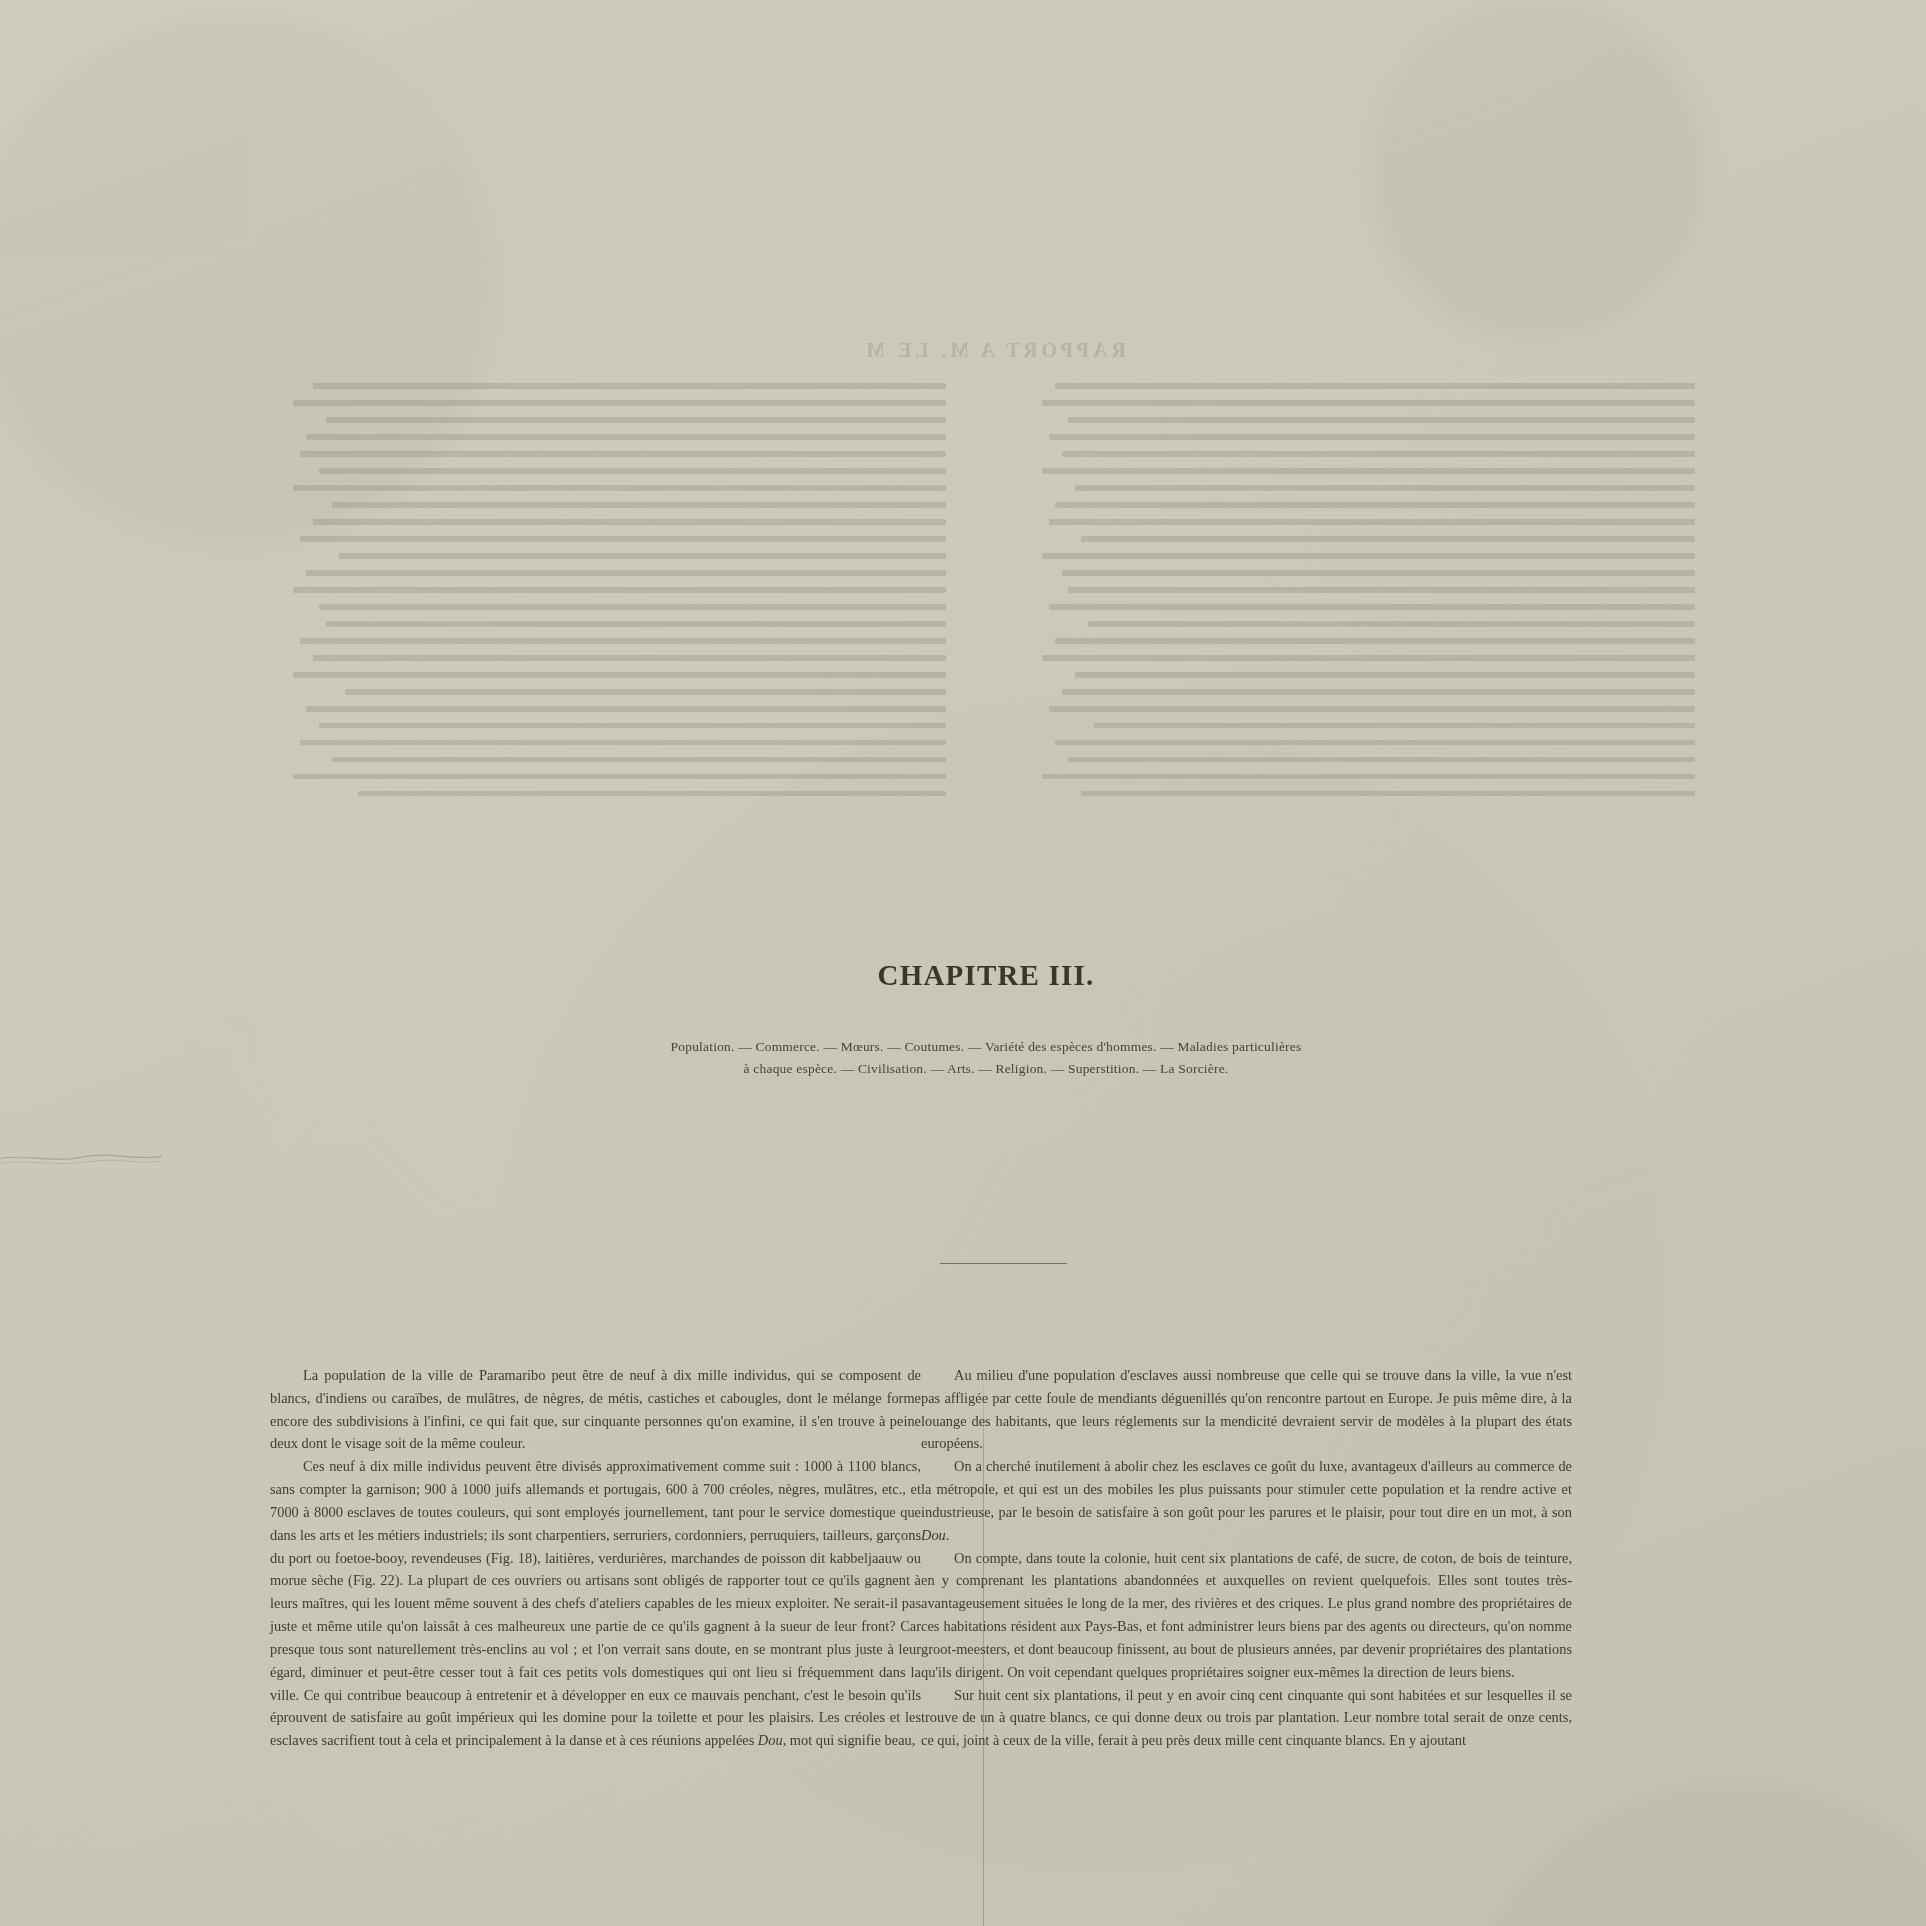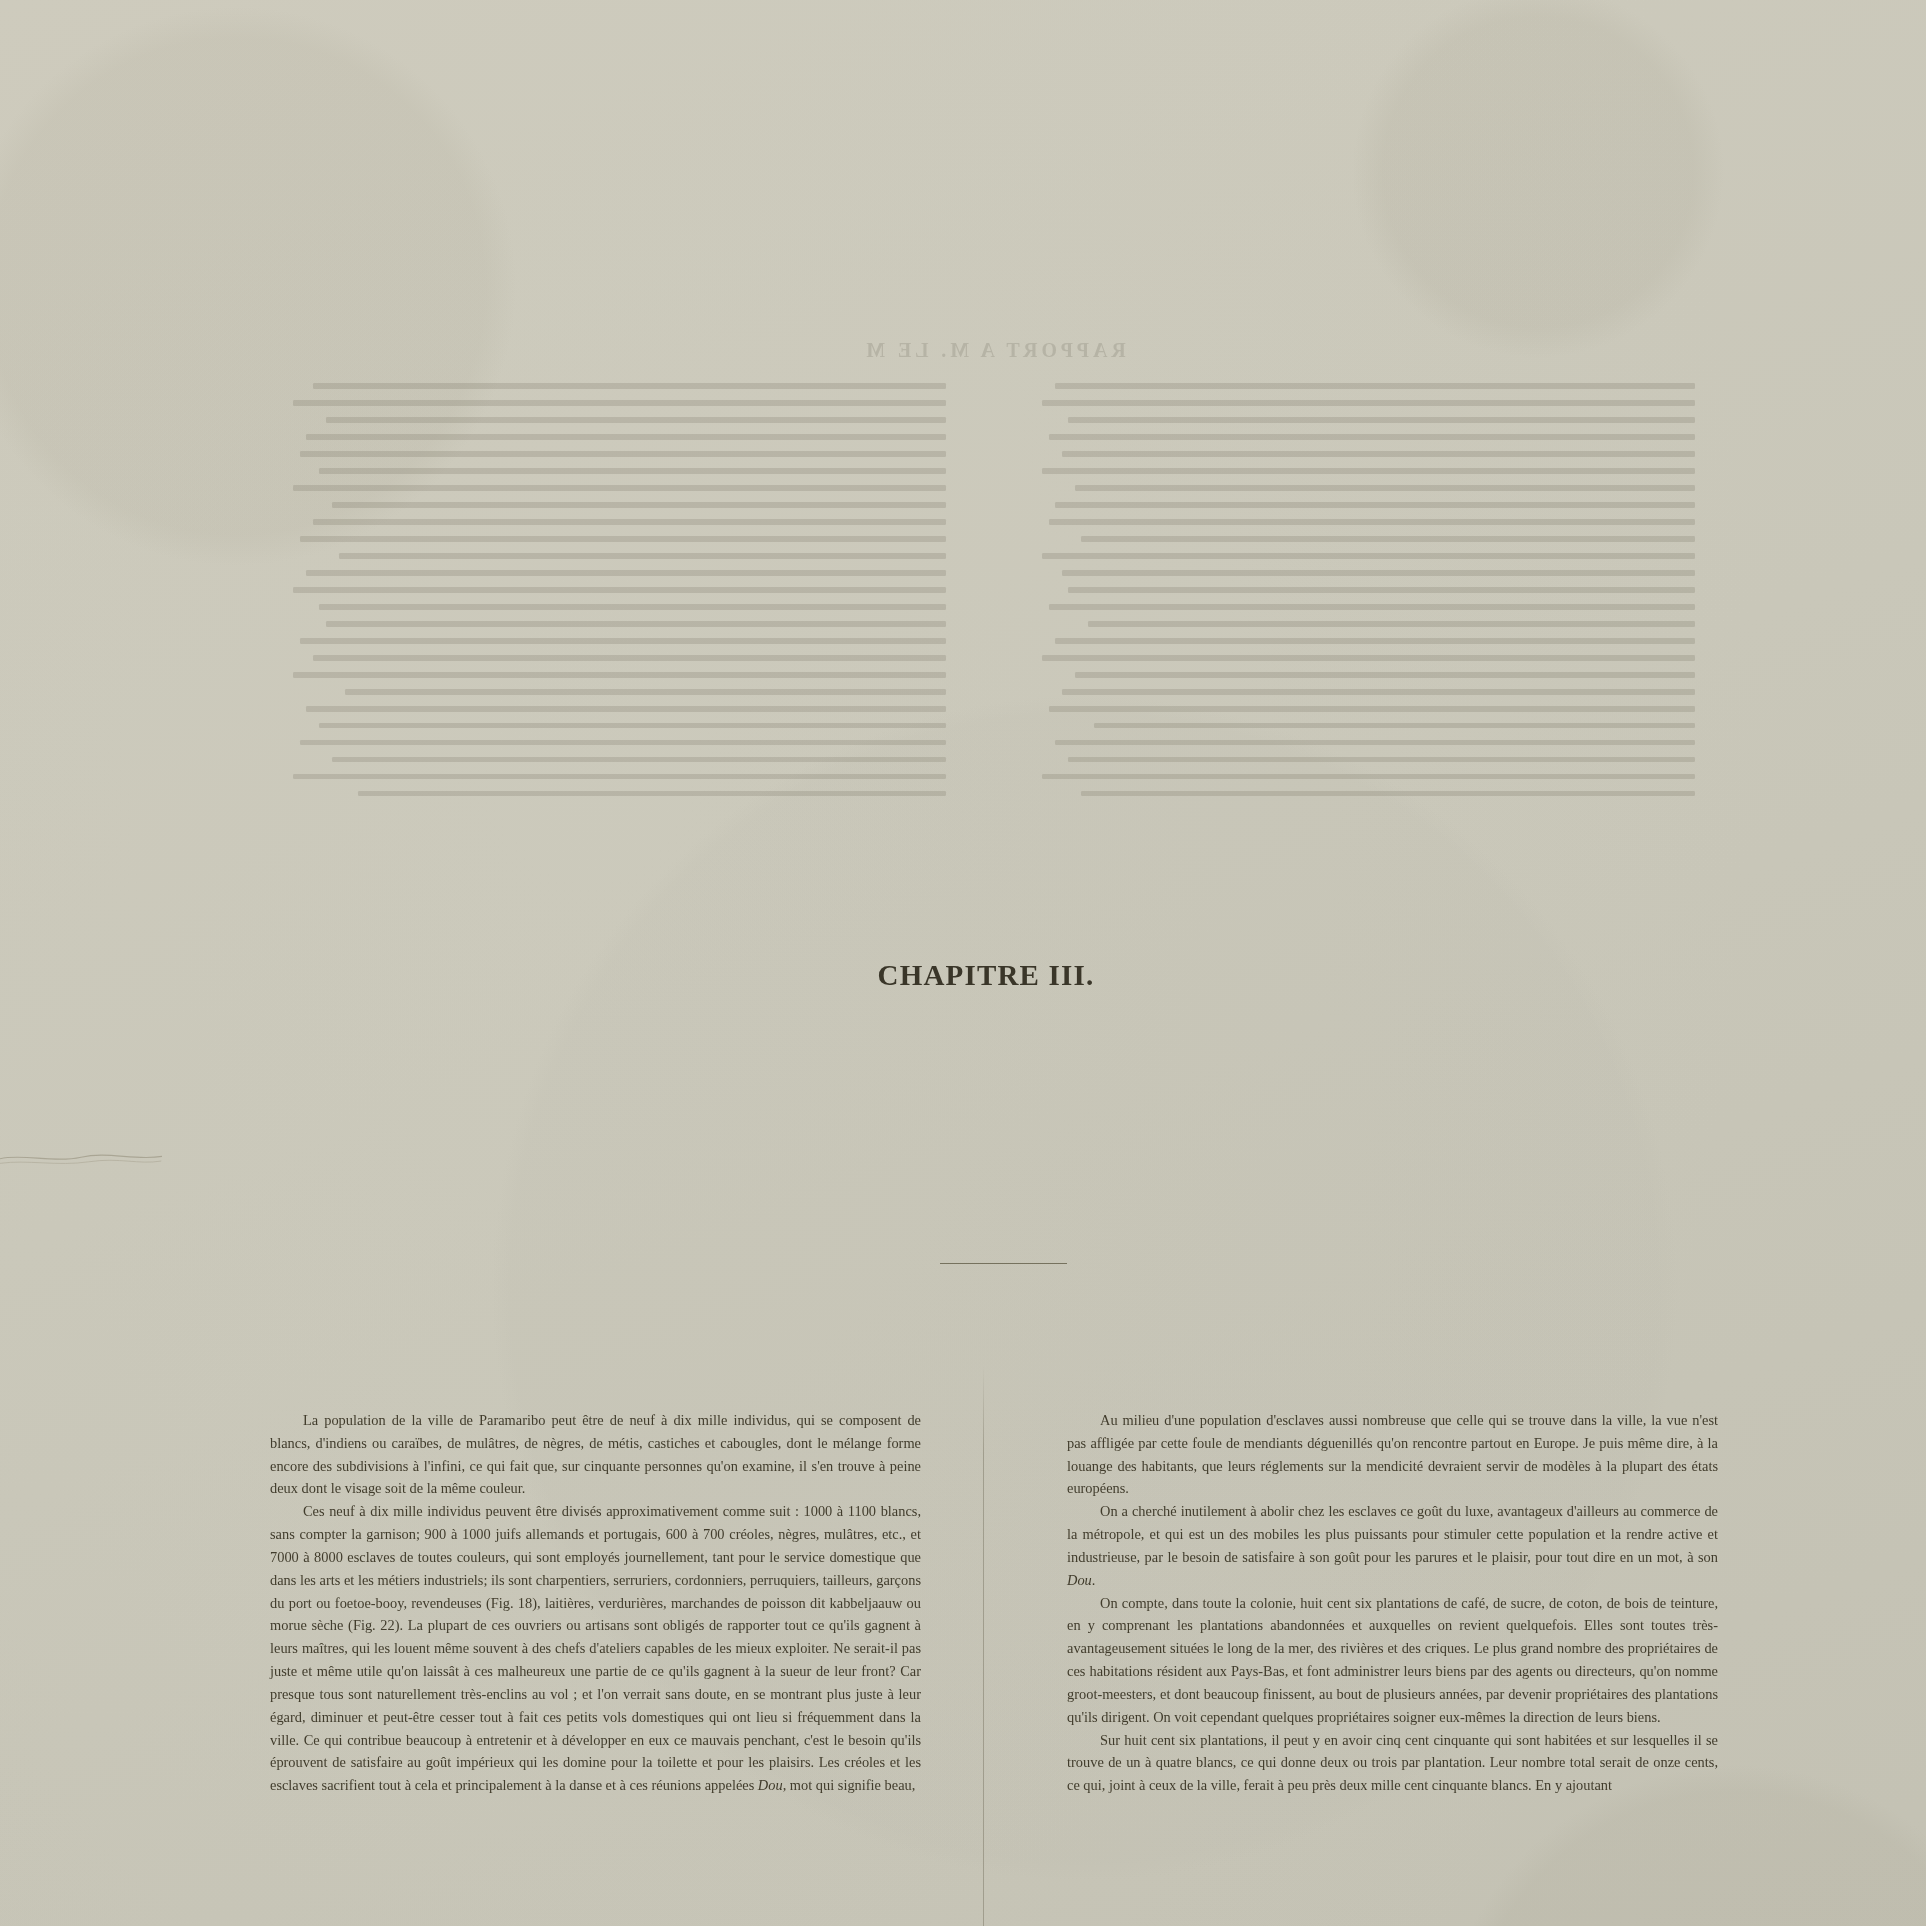--- a/index.html
+++ b/index.html
@@ -126,22 +126,20 @@
     background: #5b5540;
     opacity: .75;
   }
 
   .columns {
     position: absolute;
     left: 270px;
     top: 1364px;
     width: 1448px;
     display: flex;
-    justify-content: space-between;
-    margin-top: 45px;
   }
   .col {
     width: 651px;
     color: #413c2c;
     font-size: 14.4px;
     line-height: 1.585;
     text-align: justify;
     text-justify: inter-word;
     font-family: "Liberation Serif", serif;
   }
@@ -232,20 +230,24 @@
 
   <svg class="edge-mark" viewBox="0 0 420 60" preserveAspectRatio="none">
     <path d="M0 28 C 60 14, 140 40, 210 24 S 350 34, 420 22" fill="none" stroke="#8a8470" stroke-width="3"></path>
     <path d="M0 40 C 70 30, 150 48, 230 36 S 360 44, 418 34" fill="none" stroke="#9a9480" stroke-width="2"></path>
   </svg>
 
   <div class="content">
 
     <h1 class="chapter-title">CHAPITRE III.</h1>
 
+    <div class="subtitle">
+      <div>Population. — Commerce. — Mœurs. — Coutumes. — Variété des espèces d'hommes. — Maladies particulières</div>
+      <div>à chaque espèce. — Civilisation. — Arts. — Religion. — Superstition. — La Sorcière.</div>
+    </div>
 
     <div class="rule"></div>
 
     <div class="gutter"></div>
 
     <div class="columns">
       <div class="col">
         <p>La population de la ville de Paramaribo peut être de neuf à dix mille individus, qui se composent de blancs, d'indiens ou caraïbes, de mulâtres, de nègres, de métis, castiches et cabougles, dont le mélange forme encore des subdivisions à l'infini, ce qui fait que, sur cinquante personnes qu'on examine, il s'en trouve à peine deux dont le visage soit de la même couleur.</p>
         <p>Ces neuf à dix mille individus peuvent être divisés approximativement comme suit : 1000 à 1100 blancs, sans compter la garnison; 900 à 1000 juifs allemands et portugais, 600 à 700 créoles, nègres, mulâtres, etc., et 7000 à 8000 esclaves de toutes couleurs, qui sont employés journellement, tant pour le service domestique que dans les arts et les métiers industriels; ils sont charpentiers, serruriers, cordonniers, perruquiers, tailleurs, garçons du port ou foetoe-booy, revendeuses (Fig. 18), laitières, verdurières, marchandes de poisson dit kabbeljaauw ou morue sèche (Fig. 22). La plupart de ces ouvriers ou artisans sont obligés de rapporter tout ce qu'ils gagnent à leurs maîtres, qui les louent même souvent à des chefs d'ateliers capables de les mieux exploiter. Ne serait-il pas juste et même utile qu'on laissât à ces malheureux une partie de ce qu'ils gagnent à la sueur de leur front? Car presque tous sont naturellement très-enclins au vol ; et l'on verrait sans doute, en se montrant plus juste à leur égard, diminuer et peut-être cesser tout à fait ces petits vols domestiques qui ont lieu si fréquemment dans la ville. Ce qui contribue beaucoup à entretenir et à développer en eux ce mauvais penchant, c'est le besoin qu'ils éprouvent de satisfaire au goût impérieux qui les domine pour la toilette et pour les plaisirs. Les créoles et les esclaves sacrifient tout à cela et principalement à la danse et à ces réunions appelées <i>Dou</i>, mot qui signifie beau,</p>
       </div>

